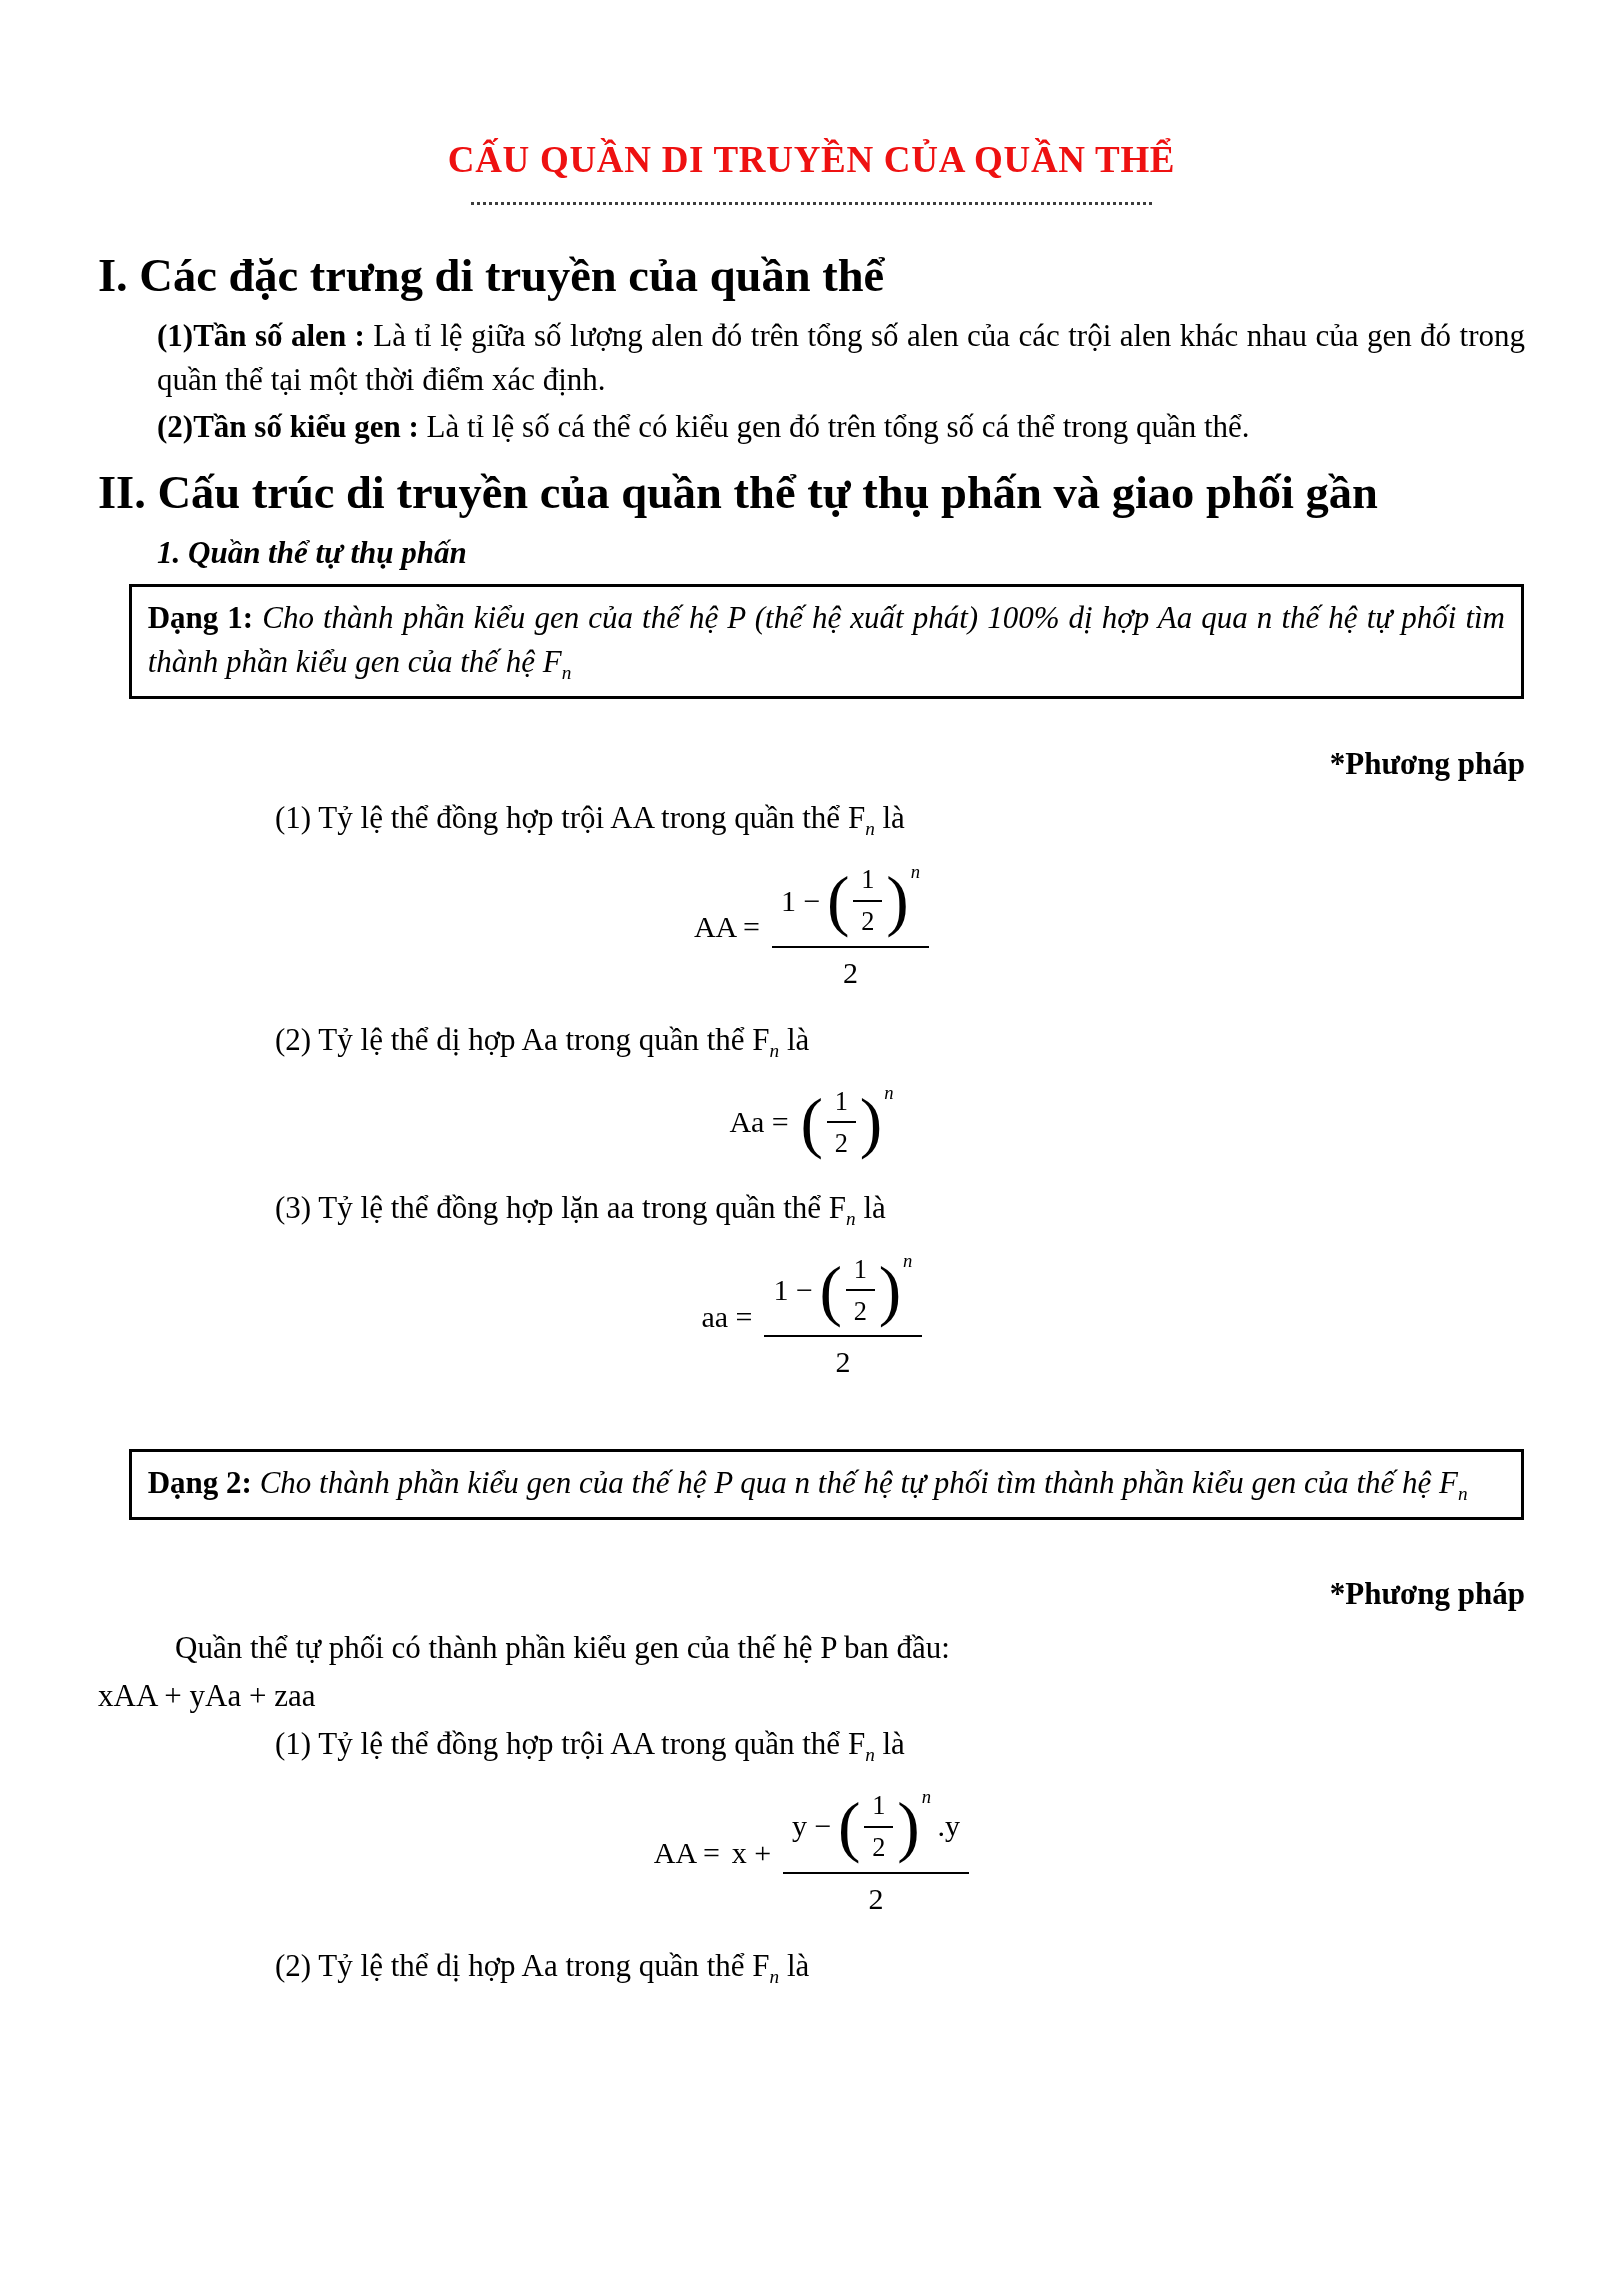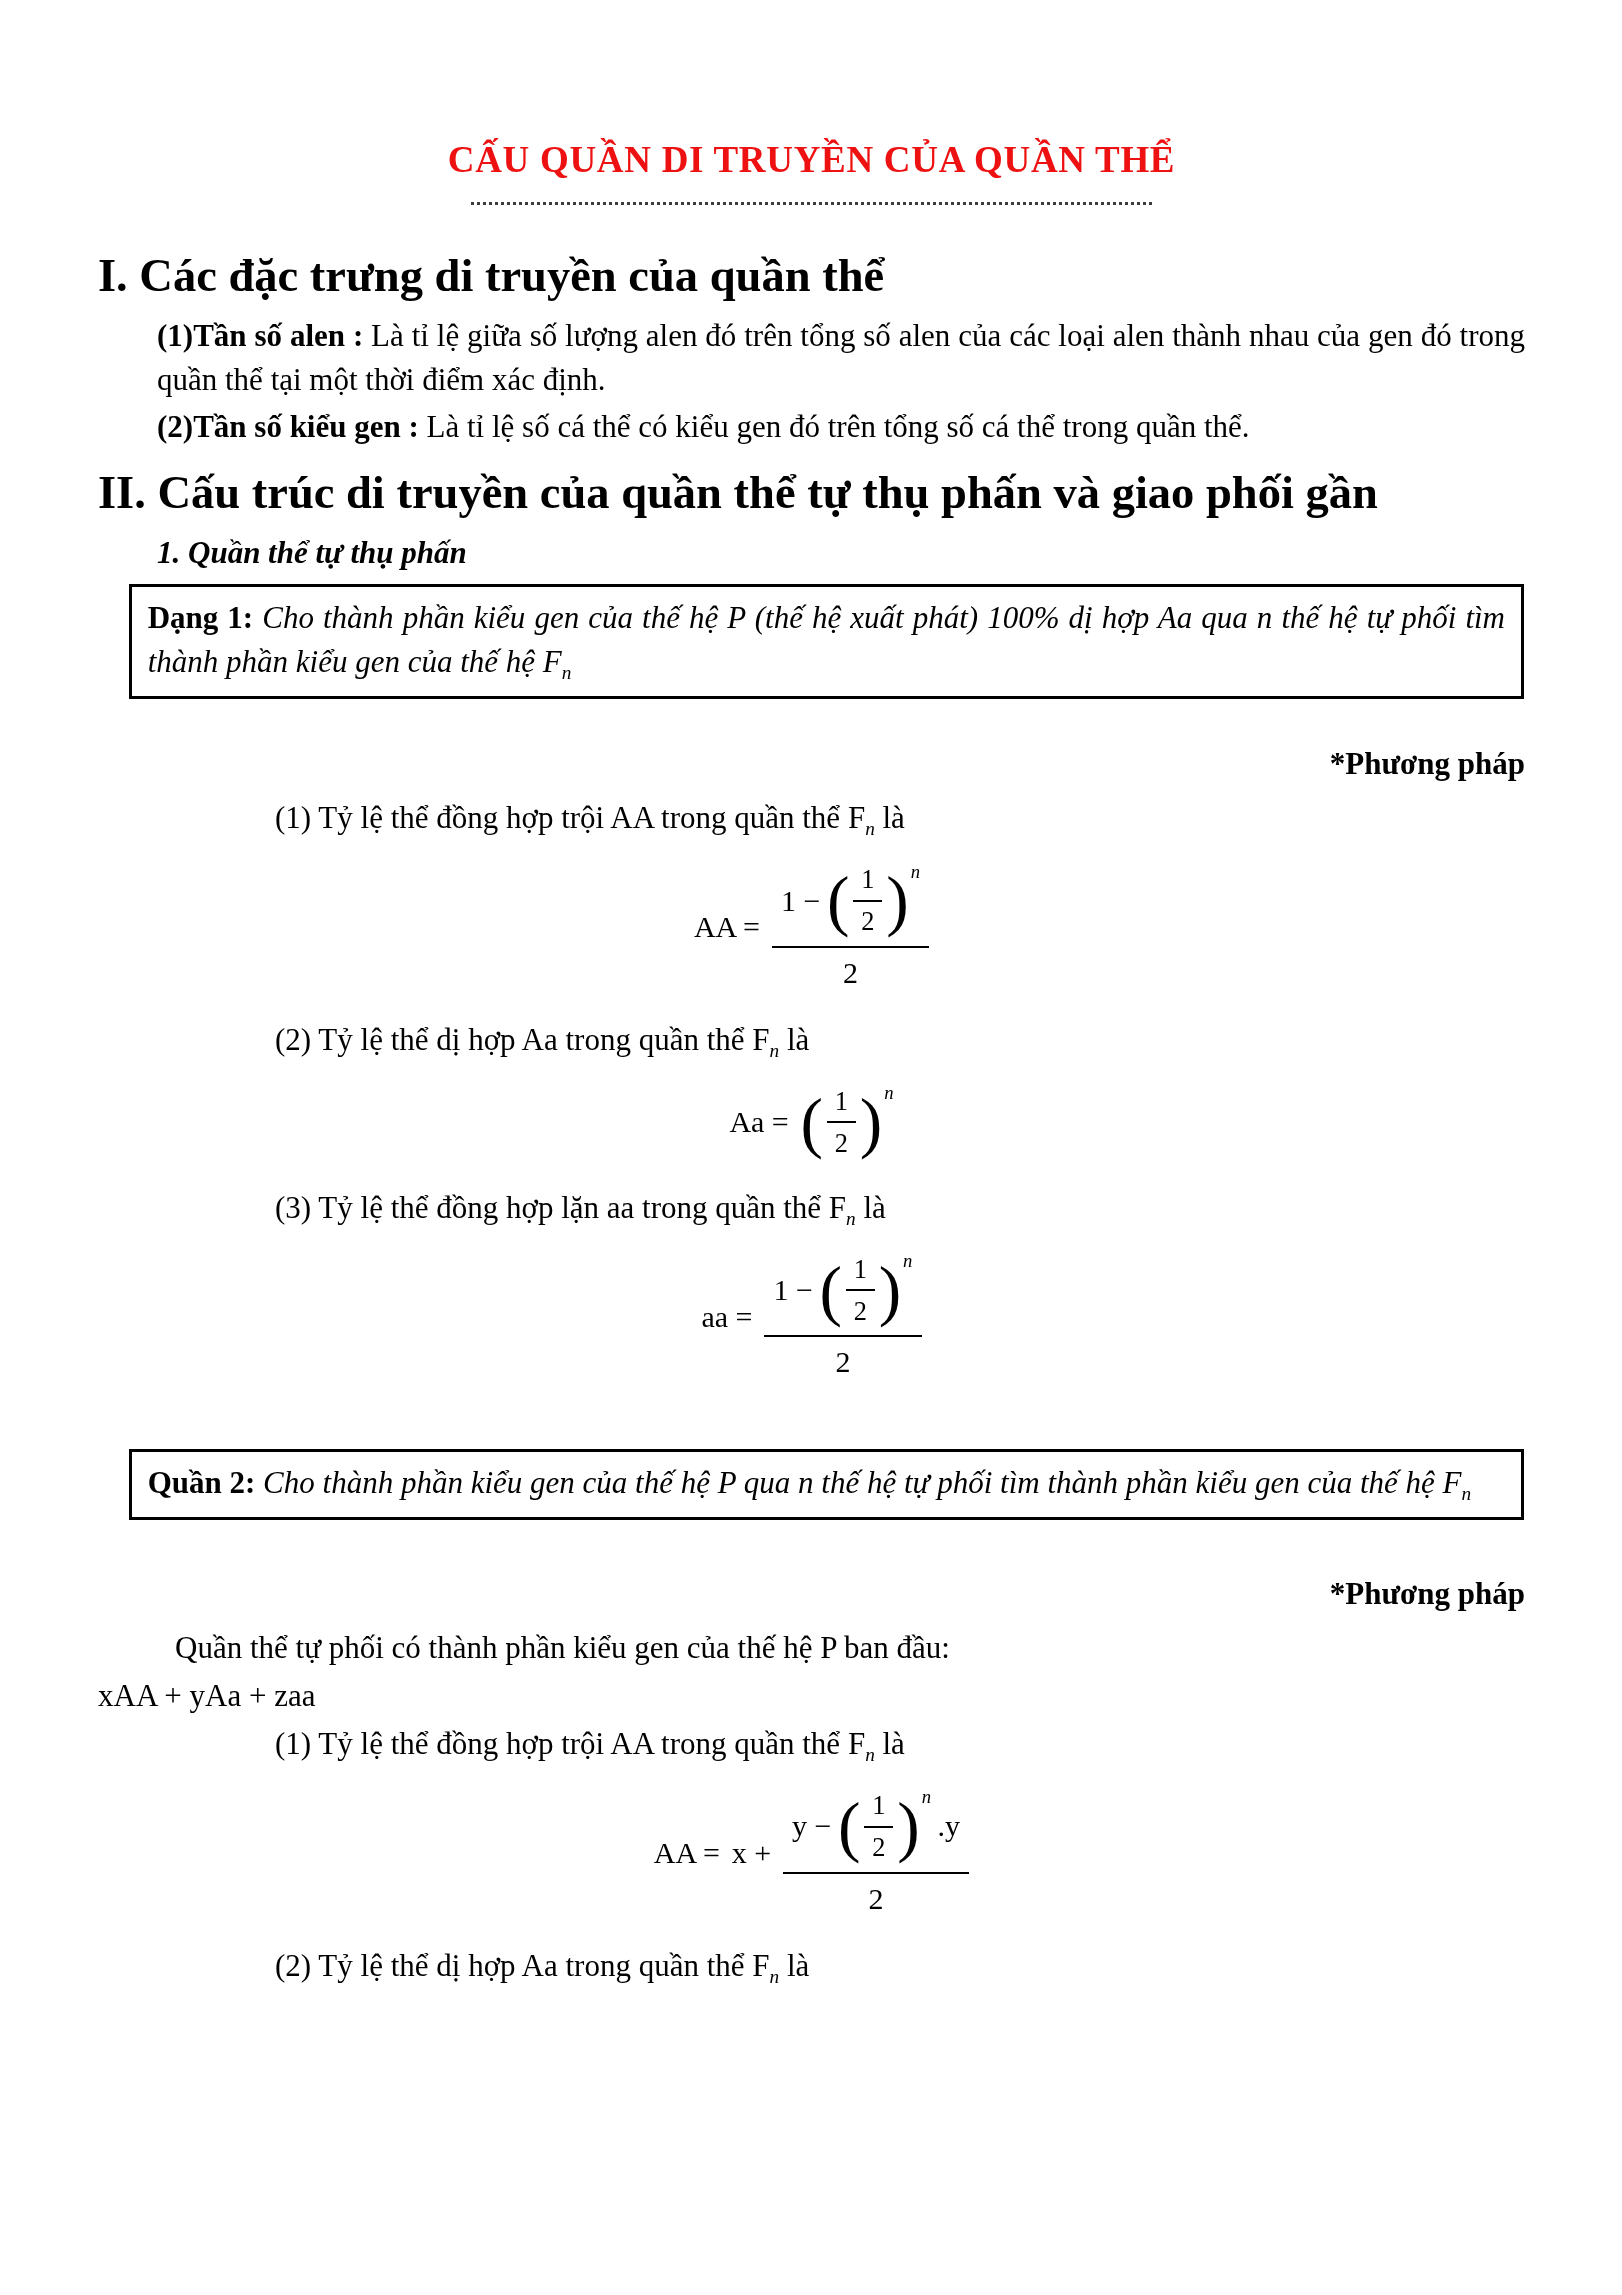--- a/index.html
+++ b/index.html
@@ -56,21 +56,21 @@
 </head>
 <body>
 
 <div class="page">
 
   <h1 class="title">CẤU QUẦN DI TRUYỀN CỦA QUẦN THỂ</h1>
   <div class="title-rule"></div>
 
   <h2 class="h-sec">I. Các đặc trưng di truyền của quần thể</h2>
 
-  <p class="para"><b>(1)Tần số alen :</b><span> Là tỉ lệ giữa số lượng alen đó trên tổng số alen của các loại alen thành nhau của gen đó trong quần thể tại một thời điểm xác định.</span></p>
+  <p class="para"><b>(1)Tần số alen :</b><span> Là tỉ lệ giữa số lượng alen đó trên tổng số alen của các trội alen khác nhau của gen đó trong quần thể tại một thời điểm xác định.</span></p>
 
   <p class="para"><b>(2)Tần số kiểu gen :</b><span> Là tỉ lệ số cá thể có kiểu gen đó trên tổng số cá thể trong quần thể.</span></p>
 
   <h2 class="h-sec">II. Cấu trúc di truyền của quần thể tự thụ phấn và giao phối gần</h2>
 
   <p class="sub-h">1. Quần thể tự thụ phấn</p>
 
   <div class="box">
     <span class="label">Dạng 1:</span><span class="btext"> Cho thành phần kiểu gen của thế hệ P (thế hệ xuất phát) 100% dị hợp Aa  qua n thế hệ tự phối tìm thành phần kiểu gen của thế hệ F</span><span class="fsub btext">n</span>
   </div>
@@ -134,21 +134,21 @@
             <span class="bigp">)</span>
             <span class="pow">n</span>
           </span>
         </span>
         <span class="bot">2</span>
       </span>
     </span>
   </div>
 
   <div class="box box2">
-    <span class="label">Quần 2:</span><span class="btext"> Cho thành phần kiểu gen của thế hệ P qua n thế hệ tự phối tìm thành phần kiểu gen của thế hệ F</span><span class="fsub btext">n</span>
+    <span class="label">Dạng 2:</span><span class="btext"> Cho thành phần kiểu gen của thế hệ P qua n thế hệ tự phối tìm thành phần kiểu gen của thế hệ F</span><span class="fsub btext">n</span>
   </div>
 
   <p class="method-h second">*Phương pháp</p>
 
   <p class="m2-intro">Quần thể tự phối có thành phần kiểu gen của thế hệ P ban đầu:</p>
 
   <p class="m2-expr">xAA + yAa + zaa</p>
 
 
   <p class="item"><span>(1) Tỷ lệ thể đồng hợp trội AA trong quần thể F</span><span class="fsub">n</span><span> là</span></p>

